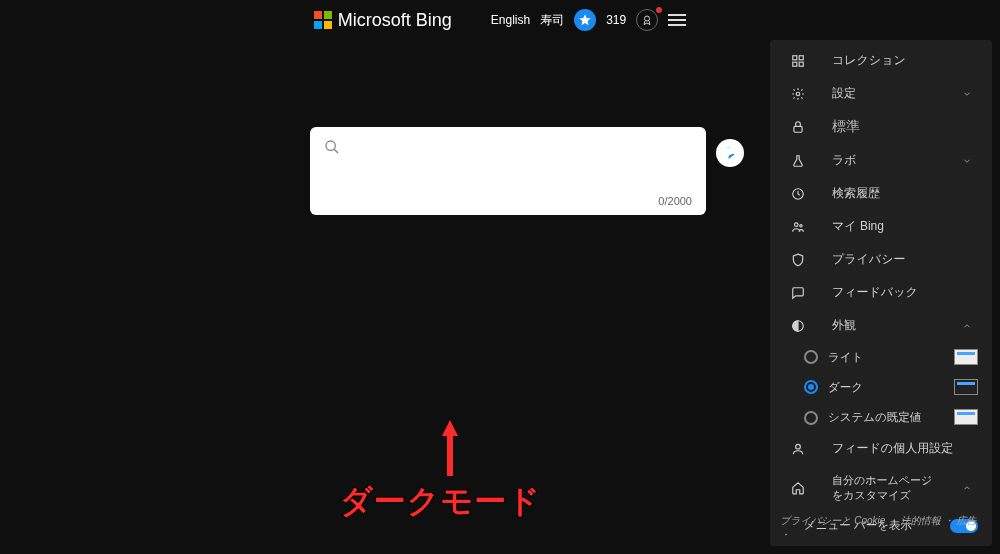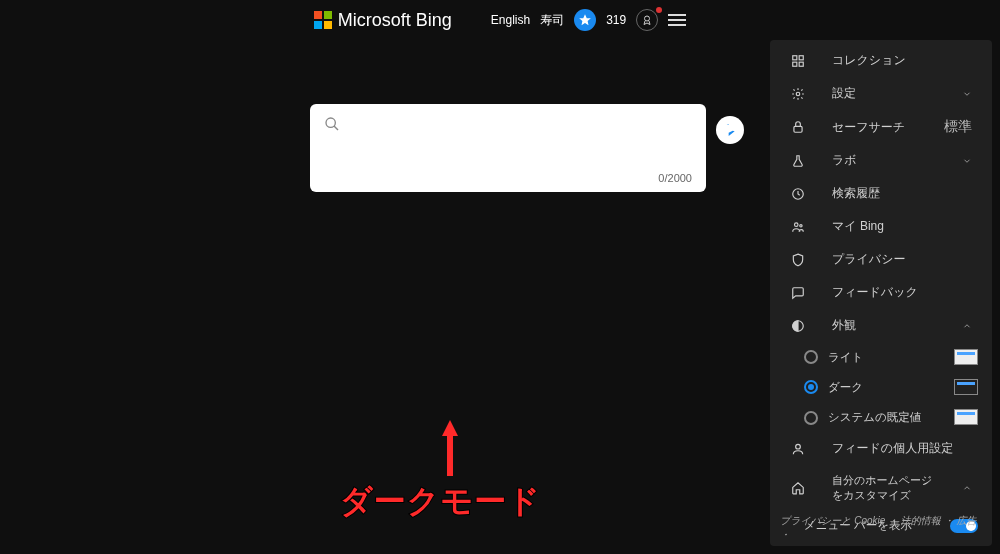--- a/index.html
+++ b/index.html
@@ -15,21 +15,21 @@
   .header-right { display:flex; align-items:center; gap:10px; font-size:12px;margin-left:39px; }
   .hr-item { display:flex; align-items:center; }
   .avatar { width:22px; height:22px; border-radius:50%; background:#1a8af0; display:flex; align-items:center; justify-content:center; }
   .rewards { position:relative; width:22px; height:22px; border-radius:50%; border:1px solid #666; display:flex; align-items:center; justify-content:center; }
   .rewards .dot { position:absolute; top:-3px; right:-5px; width:6px; height:6px; background:#d33; border-radius:50%; }
   .hr-points { font-size:12px; }
   .hamburger { display:flex; flex-direction:column; gap:3px; cursor:pointer; }
   .hamburger span { width:18px; height:2px; background:#ddd; }
 
   
-  .search-wrap { position:absolute; left:310px; top:104px; width:396px; }
+  .search-wrap { position:absolute; left:310px; top:127px; width:396px; }
   .search-box { background:#fff; border-radius:6px; min-height:88px; padding:12px 14px 8px 14px; color:#444; position:relative; }
   .search-row { display:flex; align-items:center; gap:6px; }
   .search-input { flex:1; border:none; outline:none; font-size:14px; background:transparent; }
   .counter { position:absolute; right:14px; bottom:8px; font-size:11px; color:#666; }
   .chat-bubble { position:absolute; right:-38px; top:12px; width:28px; height:28px; border-radius:50%; background:#fff; display:flex; align-items:center; justify-content:center; }
   .chat-bubble svg { width:16px; height:16px; }
 
   
   .arrow { position:absolute; left:440px; top:420px; }
   .arrow svg { display:block; }
@@ -150,21 +150,20 @@
     </span>
   </div>
 
   <div class="row">
     <span class="icon-slot">
       <svg viewBox="0 0 24 24" width="14" height="14" fill="none" stroke="currentColor" stroke-width="2">
           <rect x="5" y="11" width="14" height="10" rx="2"></rect>
           <path d="M8 11V7a4 4 0 018 0v4"></path>
         </svg>
     </span>
-    <span class="lbl">セーフサーチ</span>
     <span class="rv">標準</span>
   </div>
 
   <div class="row">
     <span class="icon-slot">
       <svg viewBox="0 0 24 24" width="14" height="14" fill="none" stroke="currentColor" stroke-width="2">
           <path d="M9 3h6M10 3v6l-5 9a2 2 0 001.8 3h10.4a2 2 0 001.8-3l-5-9V3"></path>
         </svg>
     </span>
     <span class="lbl">ラボ</span>

